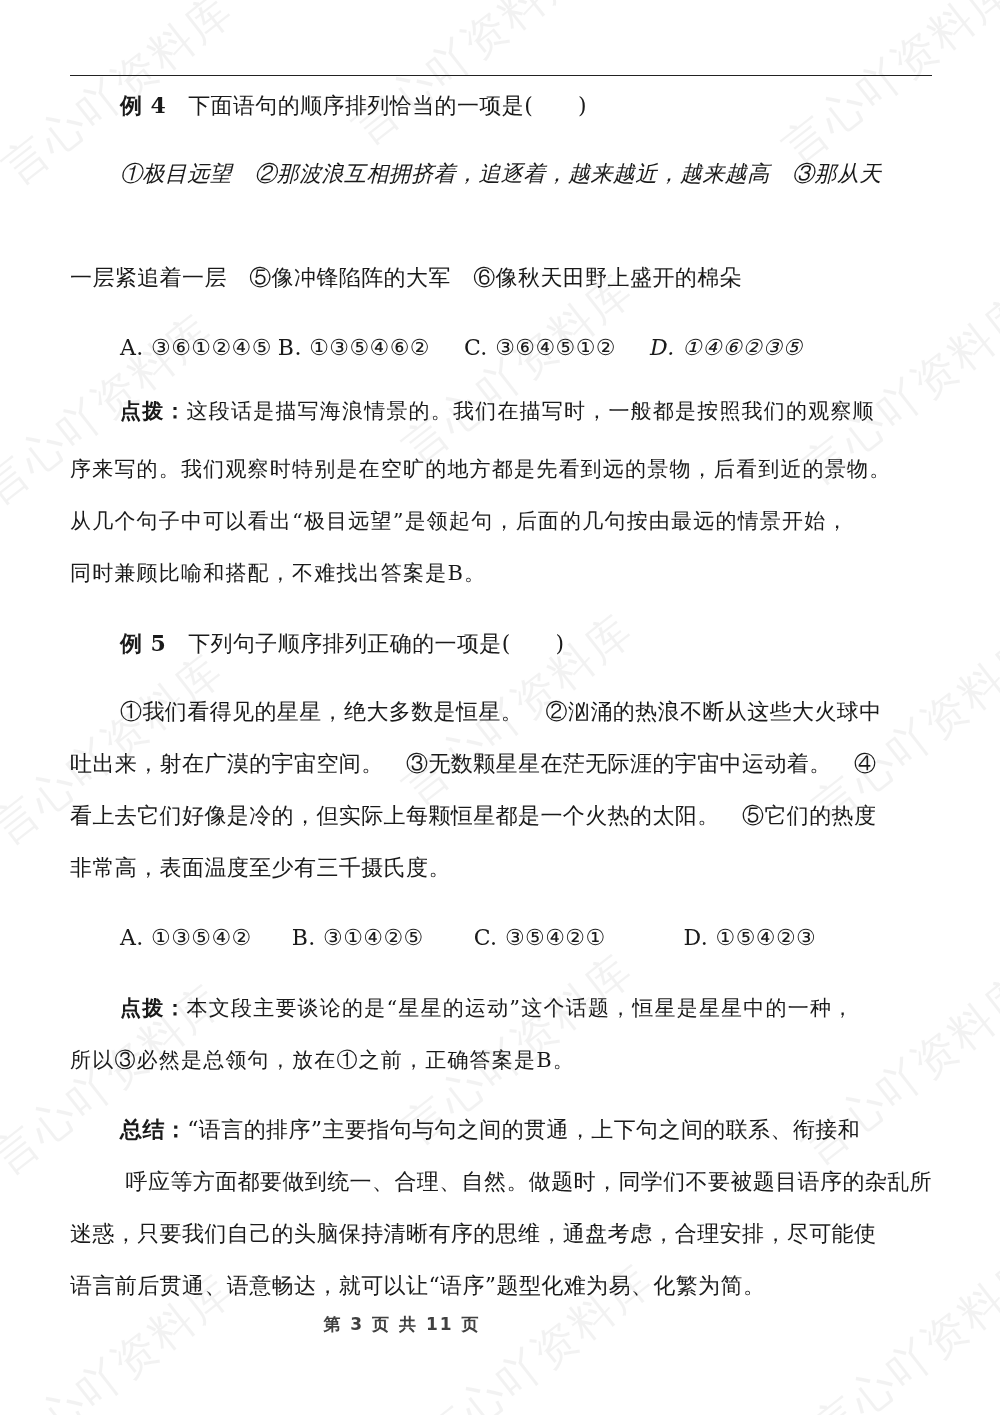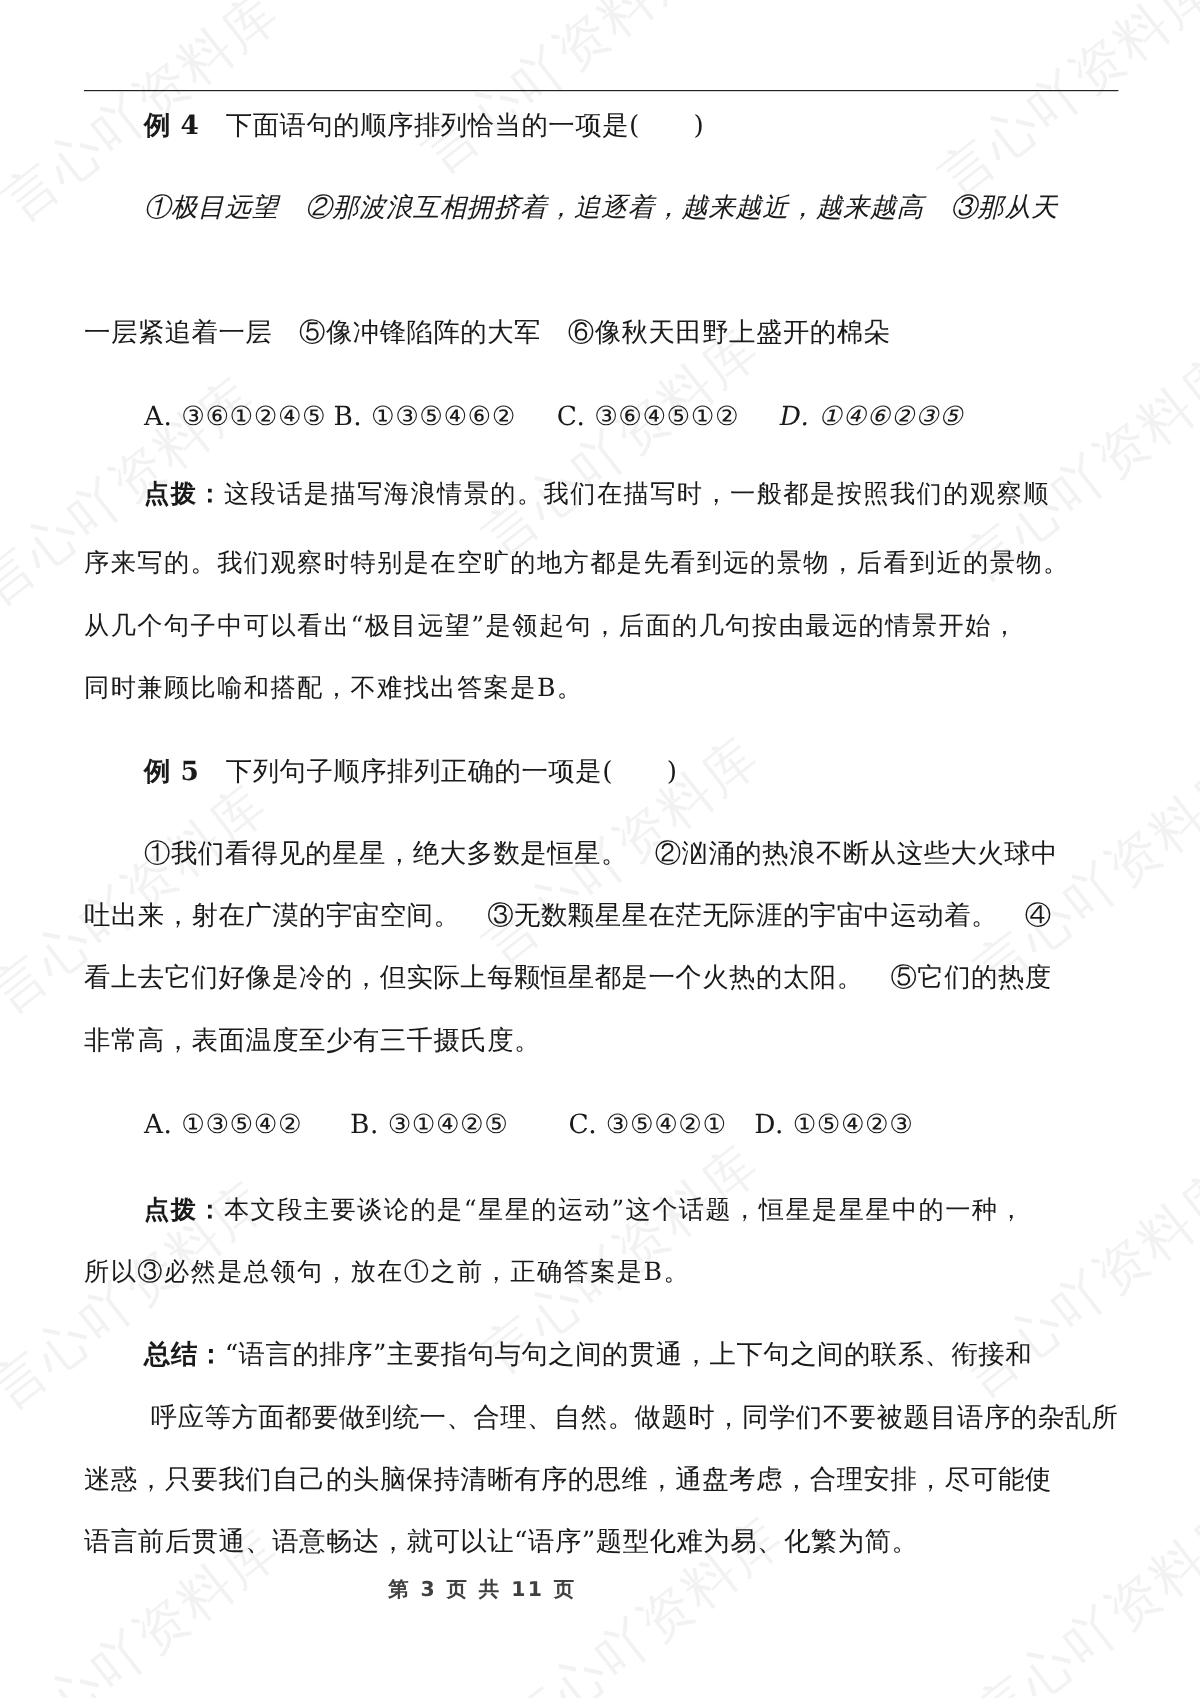--- a/index.html
+++ b/index.html
@@ -71,21 +71,21 @@
 
   <div class="line indent" style="top:628px;">
     <span class="ex-label">例 5</span><span>下列句子顺序排列正确的一项是(　　)</span>
   </div>
   <div class="line indent" style="top:697px;">①我们看得见的星星，绝大多数是恒星。　②汹涌的热浪不断从这些大火球中</div>
   <div class="line" style="top:749px;">吐出来，射在广漠的宇宙空间。　③无数颗星星在茫无际涯的宇宙中运动着。　④</div>
   <div class="line" style="top:801px;">看上去它们好像是冷的，但实际上每颗恒星都是一个火热的太阳。　⑤它们的热度</div>
   <div class="line" style="top:853px;">非常高，表面温度至少有三千摄氏度。</div>
 
   <div class="line indent" style="top:923px;">
-    <span class="opt" style="margin-right:40px;">A. ①③⑤④②</span><span class="opt" style="margin-right:50px;">B. ③①④②⑤</span><span class="opt" style="margin-right:23px;">C. ③⑤④②①</span><span class="opt" style="margin-right:0;">D. ①⑤④②③</span>
+    <span class="opt" style="margin-right:40px;">A. ①③⑤④②</span><span class="opt" style="margin-right:50px;">B. ③①④②⑤</span><span class="opt" style="margin-right:78px;">C. ③⑤④②①</span><span class="opt" style="margin-right:0;">D. ①⑤④②③</span>
   </div>
 
   <div class="line indent hint" style="top:993px;">
     <span class="label">点拨：</span><span>本文段主要谈论的是“星星的运动”这个话题，恒星是星星中的一种，</span>
   </div>
   <div class="line hint" style="top:1045px;">所以③必然是总领句，放在①之前，正确答案是B。</div>
 
   <div class="line indent" style="top:1115px;">
     <span class="label">总结：</span><span>“语言的排序”主要指句与句之间的贯通，上下句之间的联系、衔接和</span>
   </div>

